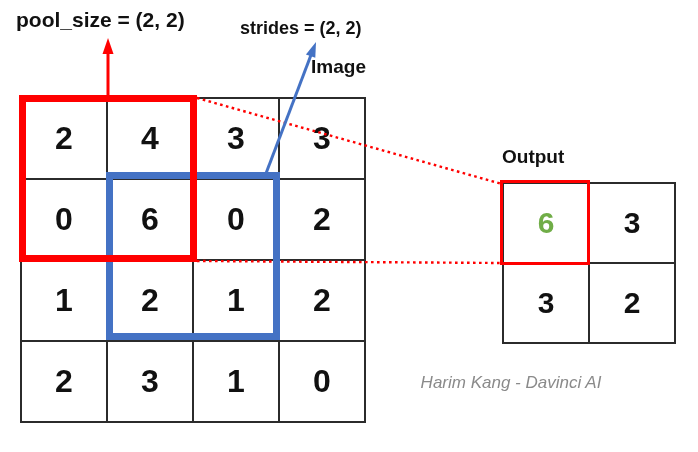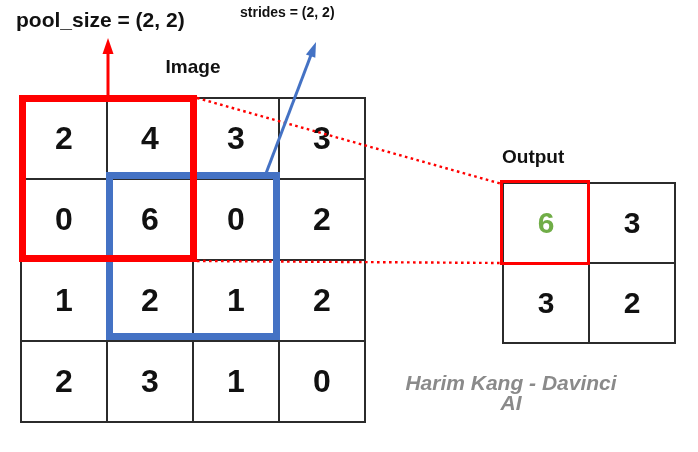--- a/index.html
+++ b/index.html
@@ -3,22 +3,22 @@
 <meta charset="utf-8">
 <style>
   * { margin: 0; padding: 0; box-sizing: border-box; }
   html, body { width: 698px; height: 452px; background: #ffffff; overflow: hidden; }
   body { font-family: "Liberation Sans", sans-serif; position: relative; }
 
   .canvas { position: absolute; left: 0; top: 0; width: 674px; height: 452px; }
 
   .label { position: absolute; color: #111111; font-weight: bold; white-space: nowrap; }
   .pool-label    { left: 16px;  top: 8px;  font-size: 21px; }
-  .strides-label { left: 240px; top: 4px;  font-size: 14px; }
-  .image-title   { left: 20px;  top: 56px; width: 346px; text-align: center; font-size: 19px; }
+  .strides-label { left: 240px; top: 18px;  font-size: 18px; }
+  .image-title   { left: 20px;  top: 56px; width: 346px; text-align: right; font-size: 19px; }
   .output-title  { left: 502px; top: 146px; width: 174px; text-align: left; font-size: 19px; }
 
   .grid {
     position: absolute;
     display: grid;
     background: #2b2b2b;
     border: 2px solid #2b2b2b;
     gap: 2px;
   }
   .image-grid {
@@ -54,21 +54,21 @@
   }
 
   .overlay {
     position: absolute; left: 0; top: 0; width: 698px; height: 452px;
     z-index: 4; pointer-events: none;
   }
 
   .attribution {
     position: absolute; left: 395px; top: 373px; width: 232px;
     text-align: center; font-style: italic; color: #8a8a8a;
-    font-size: 21px; line-height: 20px; font-weight: bold;
+    font-size: 17px; line-height: 20px;
   }
 </style>
 </head>
 <body>
 
 <div class="canvas">
 
   <div class="label pool-label">pool_size = (2, 2)</div>
   <div class="label strides-label">strides = (2, 2)</div>
   <div class="label image-title">Image</div>

